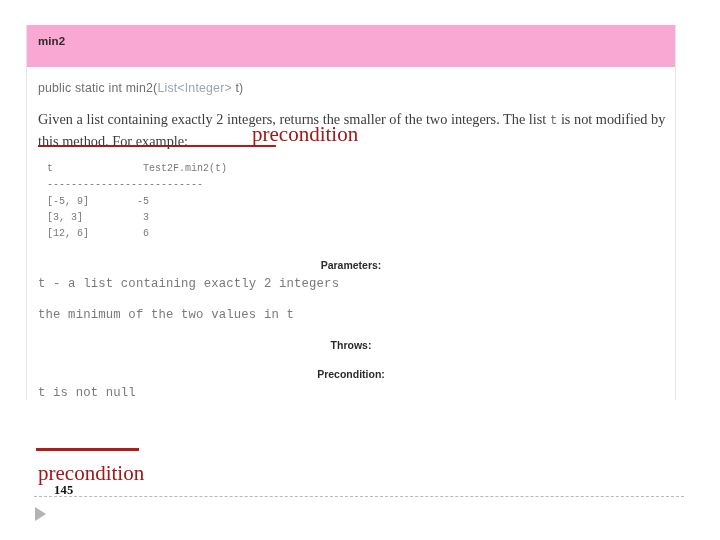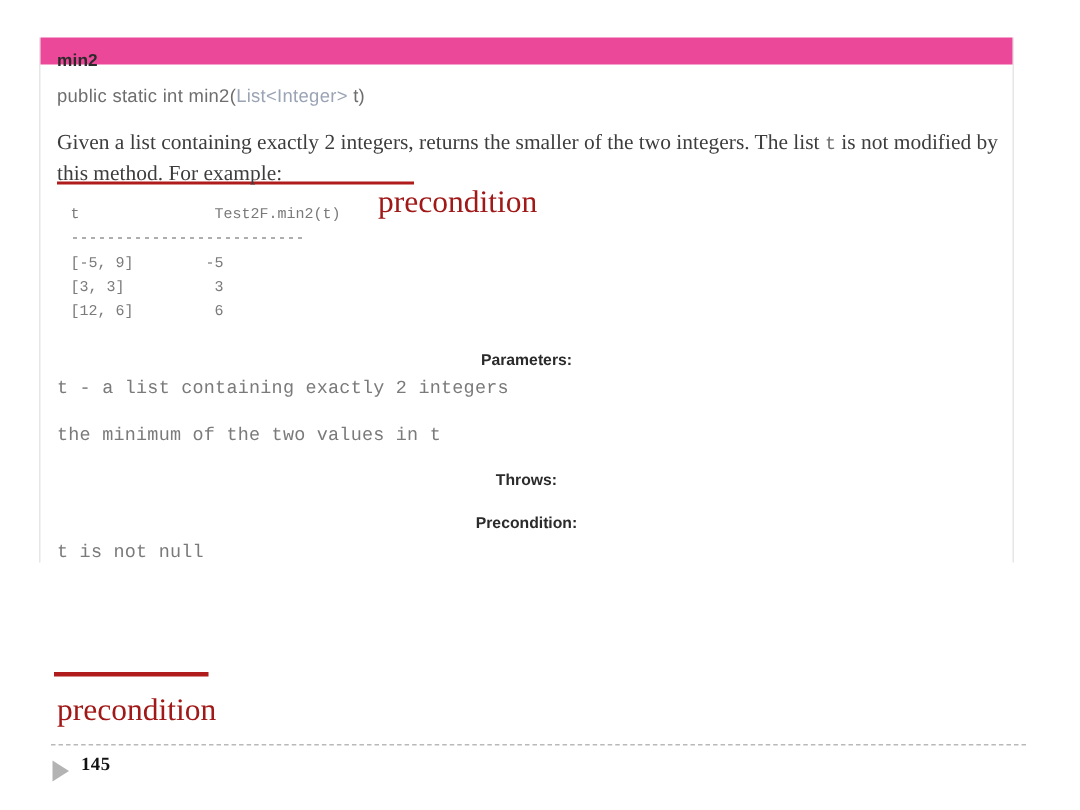--- a/index.html
+++ b/index.html
@@ -28,22 +28,22 @@
     position: absolute;
     left: 26px;
     top: 25px;
     width: 650px;
     border-left: 1px solid #e6e6e6;
     border-right: 1px solid #e6e6e6;
     box-sizing: border-box;
   }
 
   .doc-header {
-    background: #ec4899;
-    height: 18px;
+    background: #f9a8d4;
+    height: 42px;
     line-height: 30px;
     padding-left: 11px;
     box-sizing: border-box;
   }
   .doc-header-title {
     font-family: "Liberation Sans", sans-serif;
     font-size: 11.5px;
     font-weight: bold;
     color: #2b2b2b;
     letter-spacing: 0.1px;
@@ -143,21 +143,21 @@
     left: 35px;
     top: 507px;
     width: 0; height: 0;
     border-left: 11px solid #b3b3b3;
     border-top: 7px solid transparent;
     border-bottom: 7px solid transparent;
   }
   .footer-page {
     position: absolute;
     left: 54px;
-    top: 502px;
+    top: 483px;
     font-family: "Liberation Serif", serif;
     font-size: 12.5px;
     font-weight: bold;
     color: #111111;
     letter-spacing: 0.3px;
   }
 </style>
 </head>
 <body>
 

